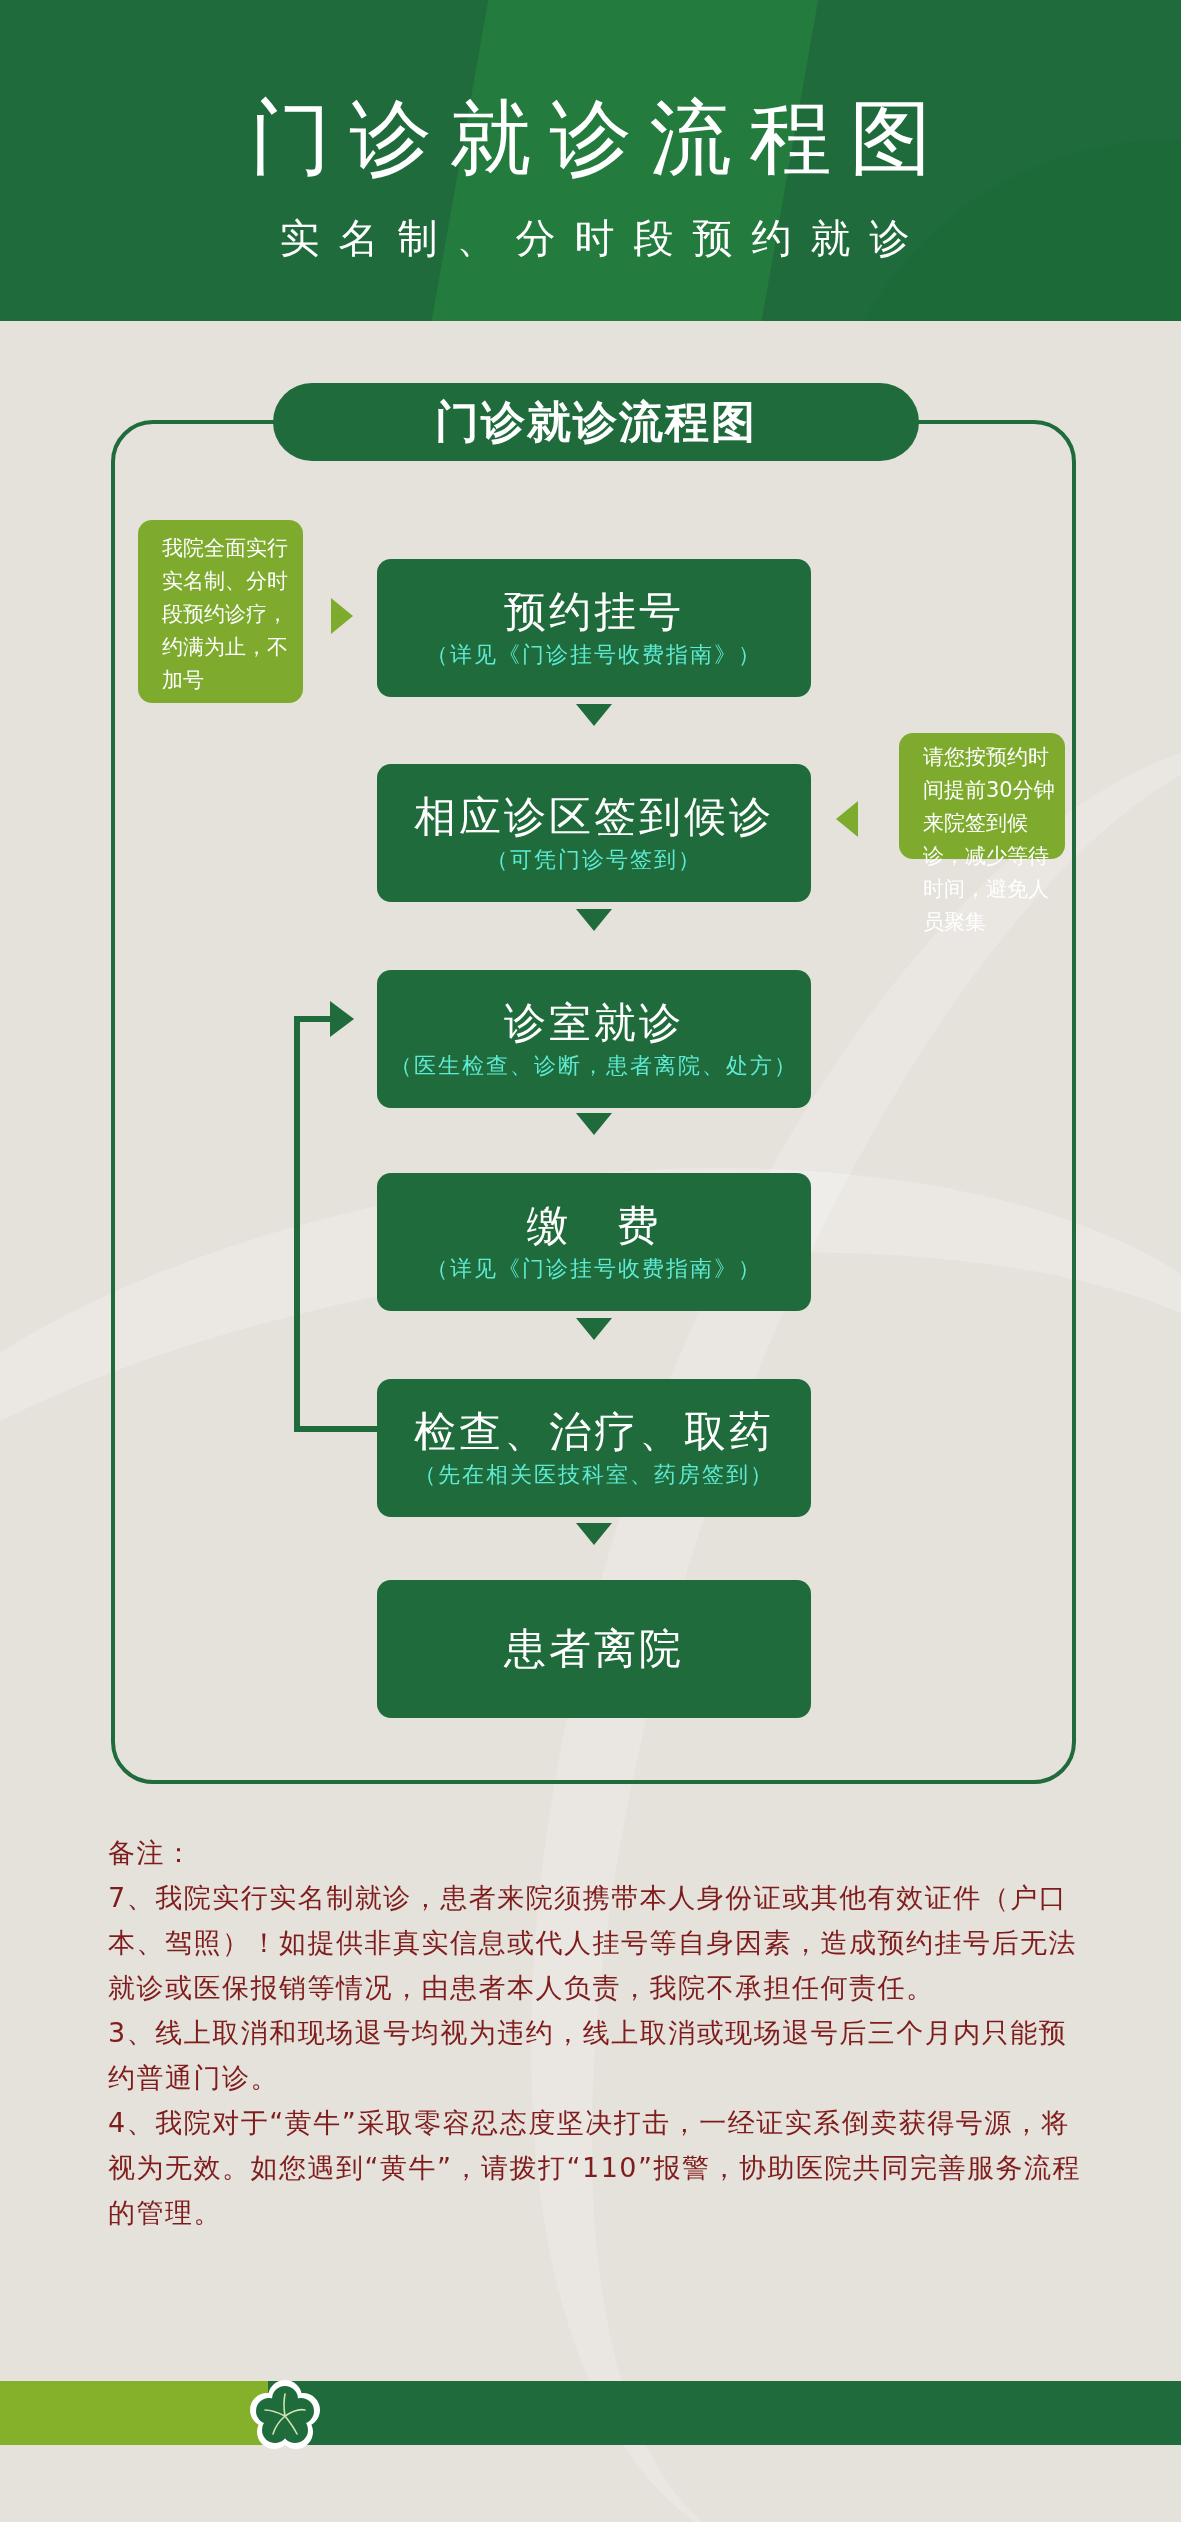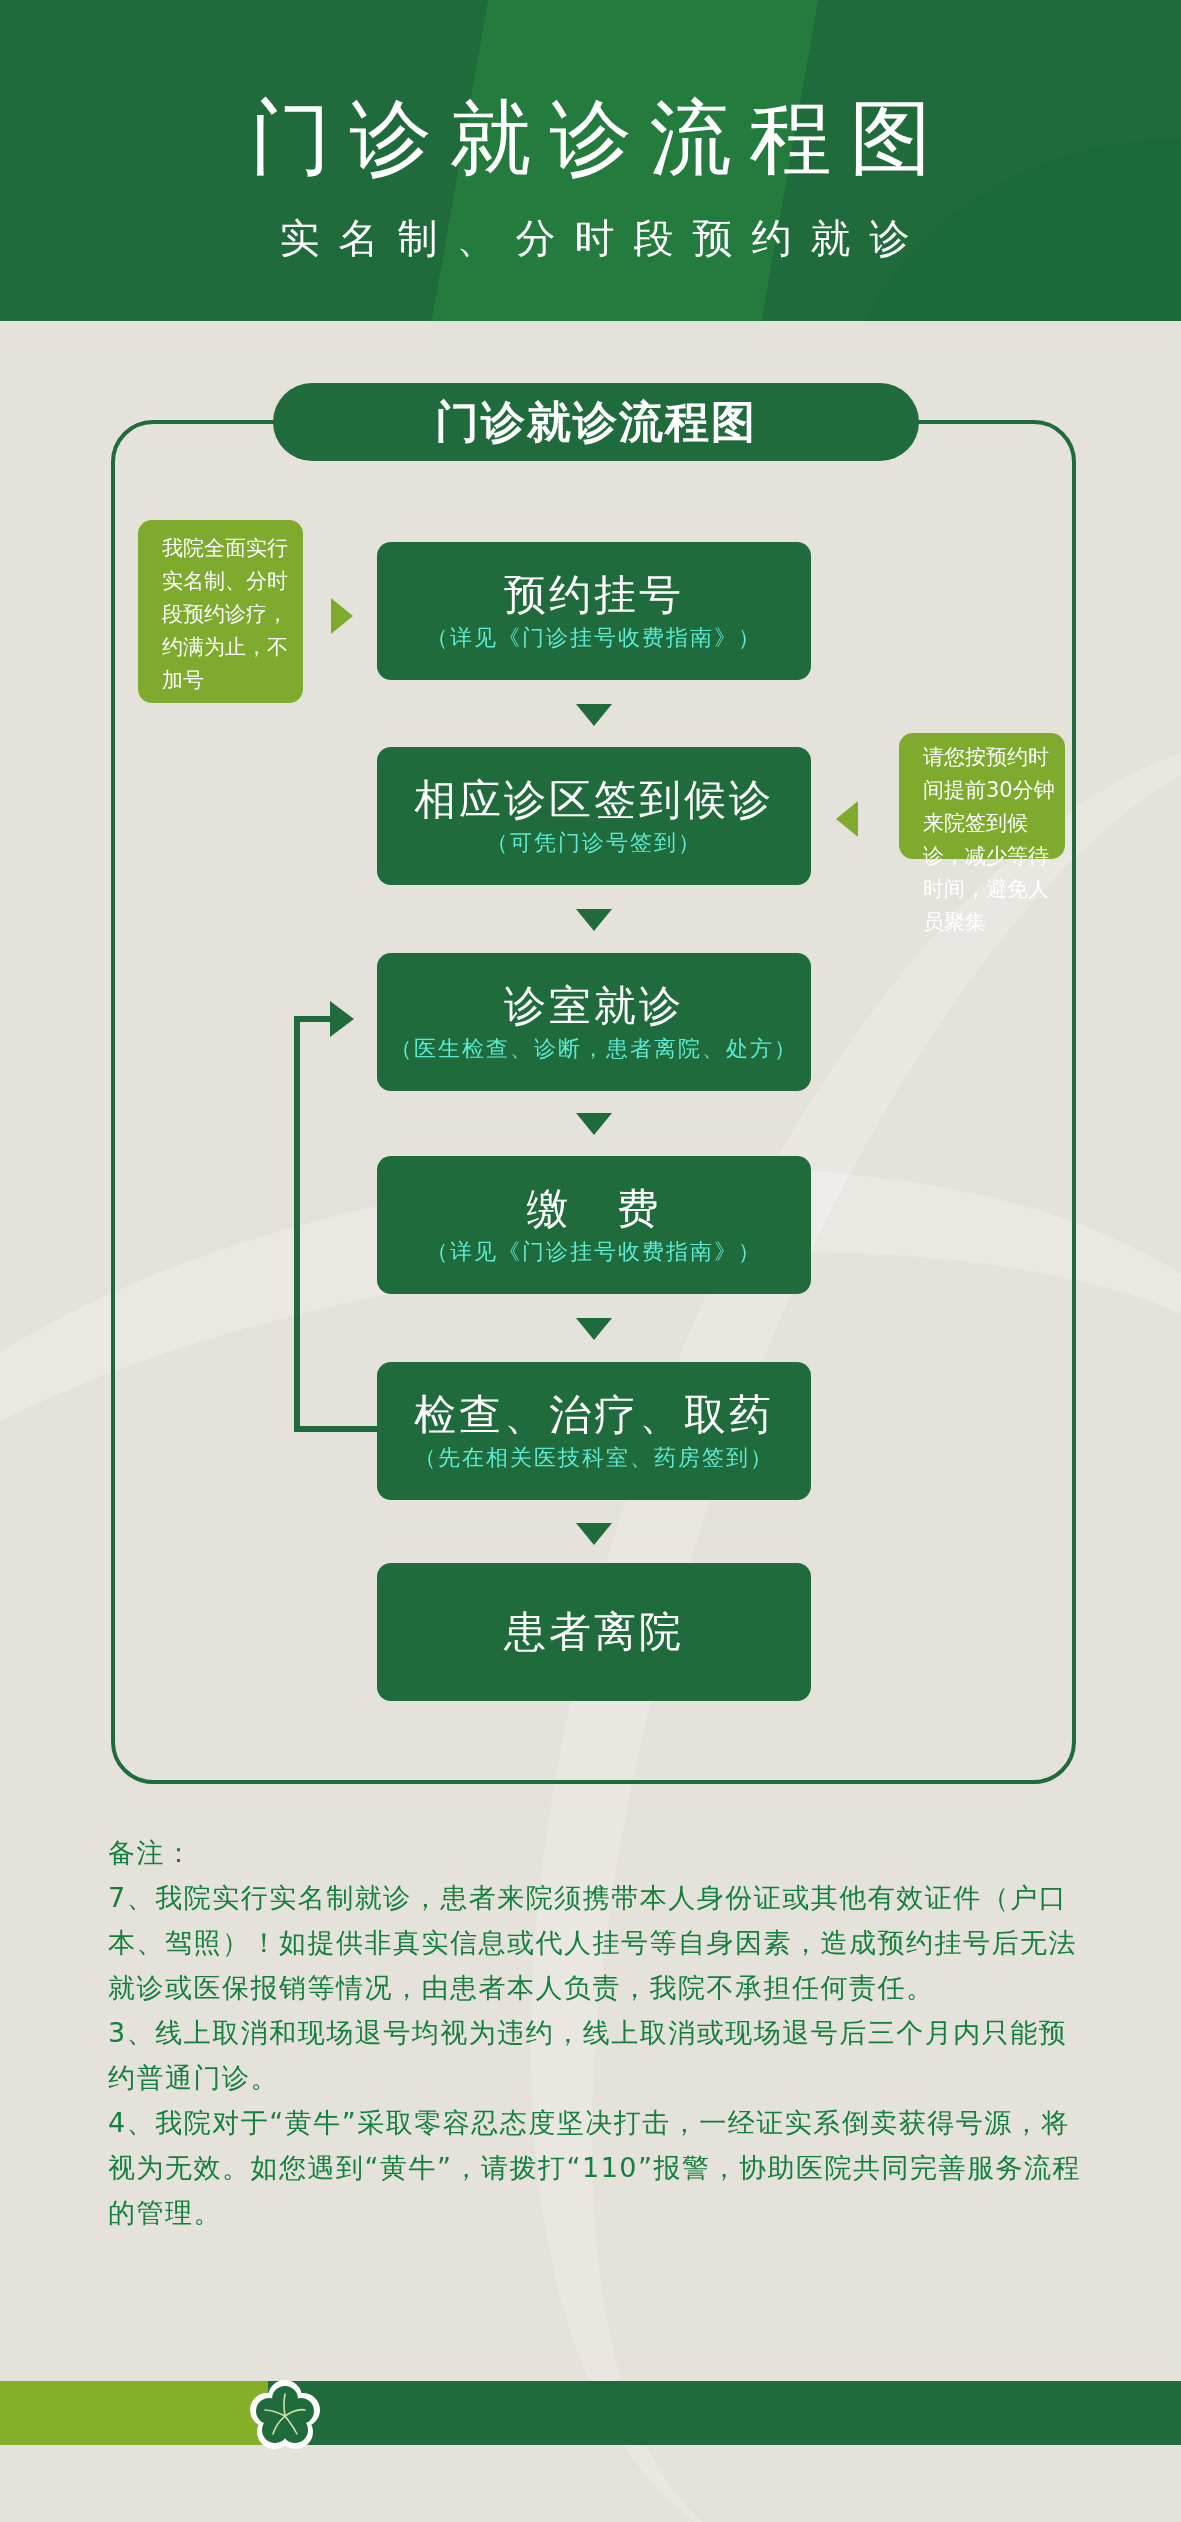--- a/index.html
+++ b/index.html
@@ -53,21 +53,21 @@
   }
   .pill {
     position: absolute; left: 273px; top: 383px; width: 646px; height: 78px;
     background: #1f6b3b; border-radius: 39px;
     color: #fff; font-size: 44px; font-weight: bold; text-align: center;
     line-height: 78px; letter-spacing: 2px;
   }
   .step {
     position: absolute; left: 377px; width: 434px; height: 138px;
     background: #1f6b3b; border-radius: 14px; color: #fff; text-align: center;
-    display: flex; flex-direction: column; justify-content: center; align-items: center;
+    display: flex; flex-direction: column; justify-content: center; align-items: center; margin-top: 17px;
   }
   .step-title { font-size: 42px; letter-spacing: 3px; line-height: 54px; }
   .step-sub { font-size: 22px; letter-spacing: 2px; line-height: 32px; color: #5eead4; text-align: right; }
   .down-arrow {
     position: absolute; left: 576px; width: 0; height: 0;
     border-left: 18px solid transparent; border-right: 18px solid transparent;
     border-top: 22px solid #1f6b3b;
   }
   .note {
     position: absolute; background: #7eab2e; border-radius: 14px; color: #fff;
@@ -97,21 +97,21 @@
     position: absolute; left: 294px; top: 1016px; width: 40px; height: 6px;
     background: #1f6b3b;
   }
   .loop-head {
     position: absolute; left: 330px; top: 1001px; width: 0; height: 0;
     border-top: 18px solid transparent; border-bottom: 18px solid transparent;
     border-left: 24px solid #1f6b3b;
   }
   .remarks {
     position: absolute; left: 108px; top: 1830px; width: 985px;
-    font-size: 27px; line-height: 45px; color: #15803d; letter-spacing: 1.5px;
+    font-size: 27px; line-height: 45px; color: #7f1d1d; letter-spacing: 1.5px;
   }
   .remarks p { margin: 0; }
   .footer-band-left {
     position: absolute; left: 0; top: 2381px; width: 268px; height: 64px; background: #84b02a;
   }
   .footer-band-right {
     position: absolute; left: 268px; top: 2381px; width: 913px; height: 64px; background: #1f6b3b;
   }
   .logo {
     position: absolute; left: 246px; top: 2377px; width: 78px; height: 78px;

